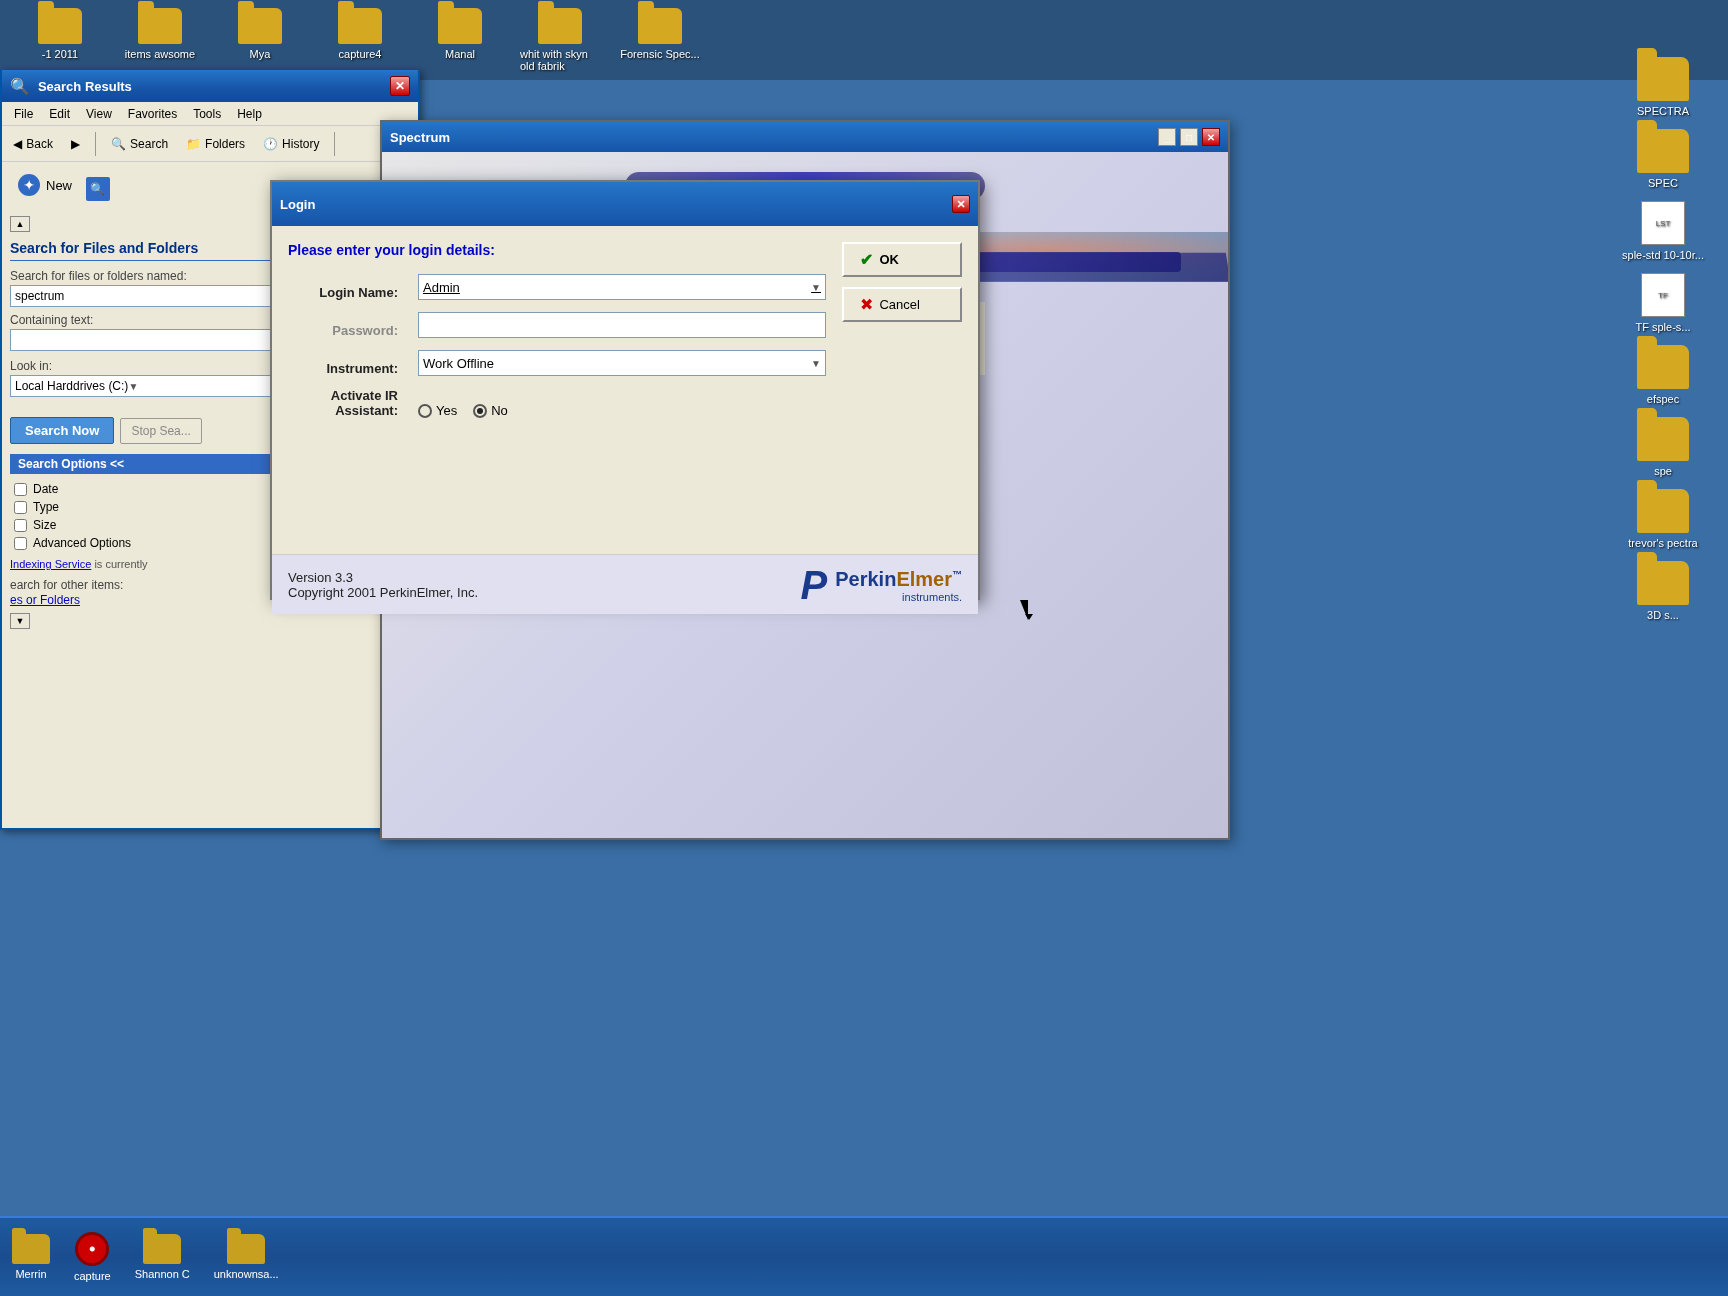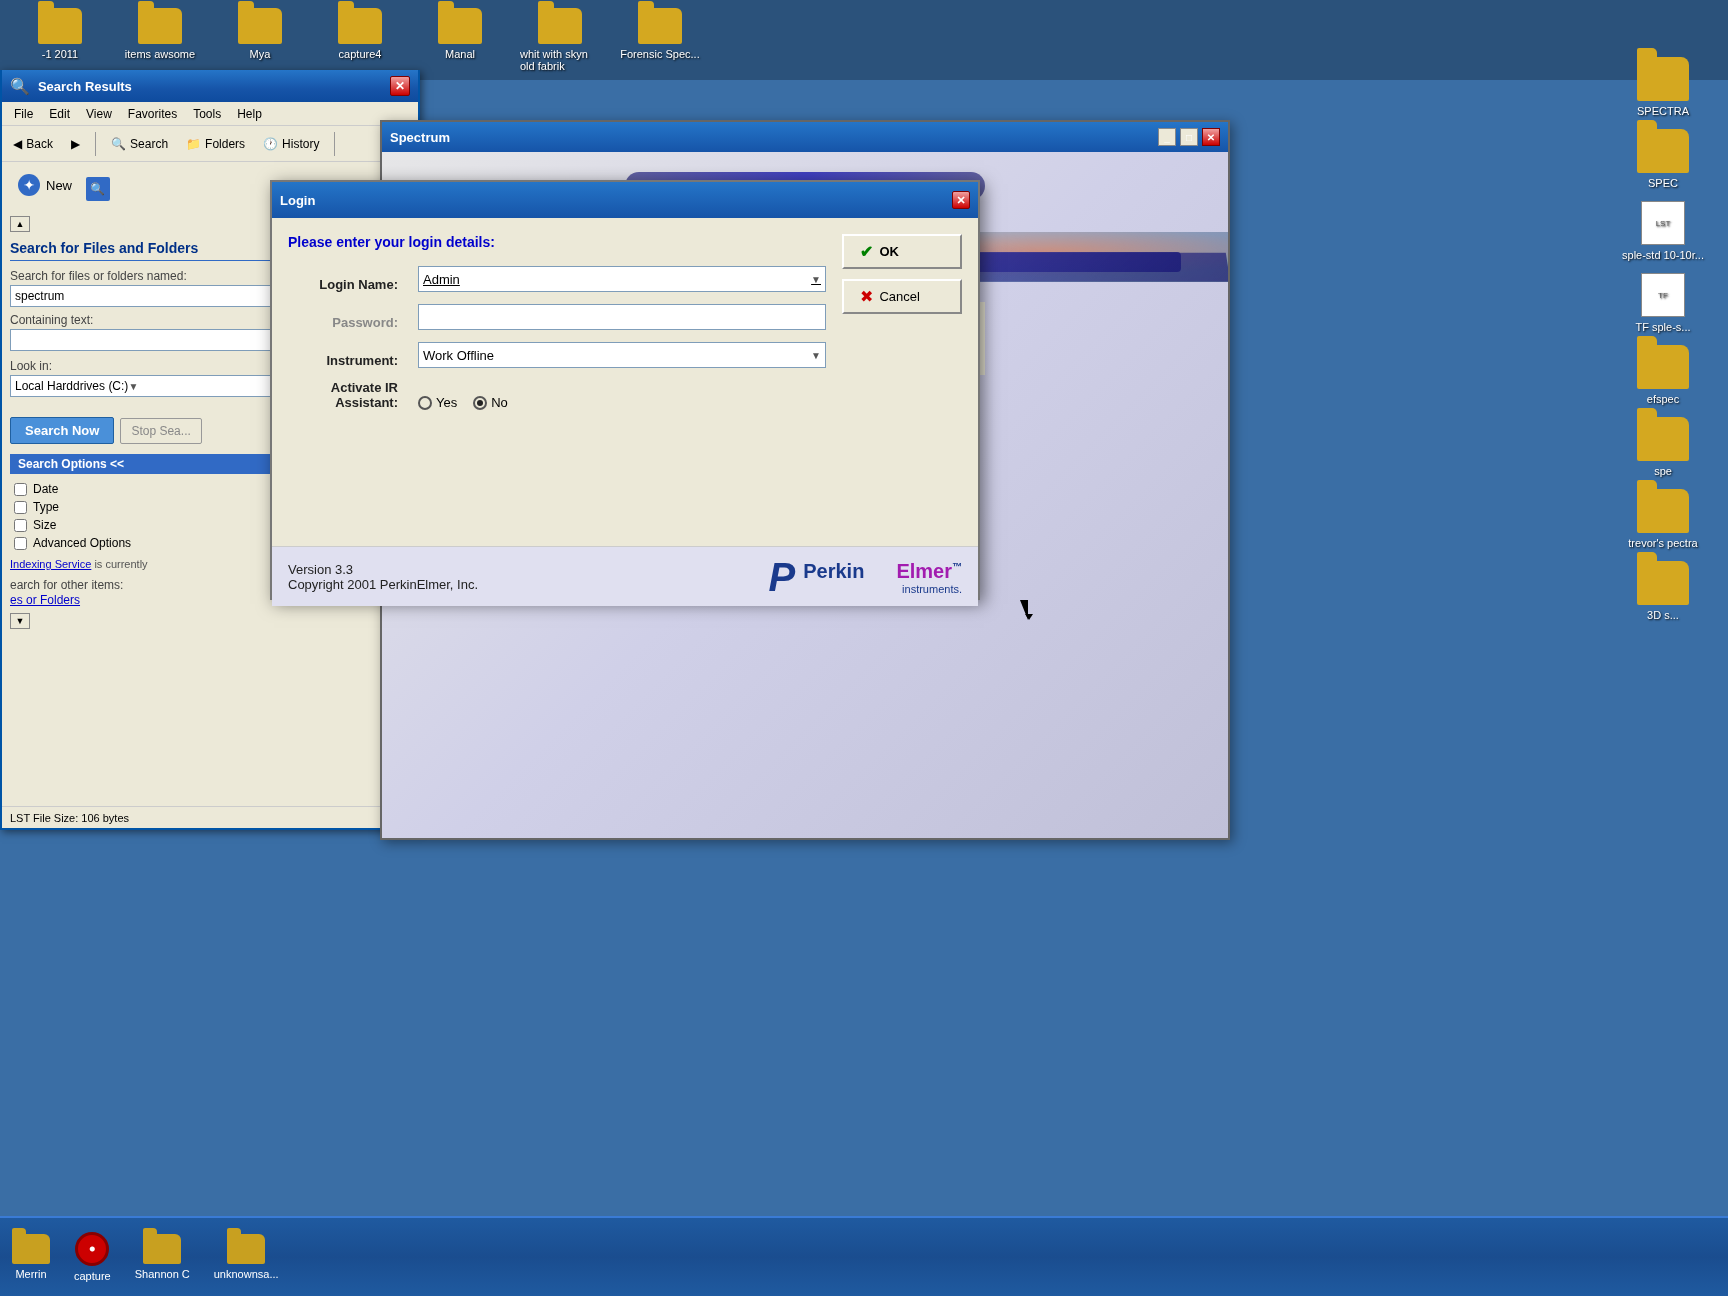--- a/index.html
+++ b/index.html
@@ -438,21 +438,21 @@
       top: 180px;
       left: 270px;
       width: 710px;
       height: 420px;
       background: #ece9d8;
       border: 2px solid #777;
       z-index: 20;
       box-shadow: 4px 4px 16px rgba(0,0,0,0.5);
     }
     .login-titlebar {
-      height: 36px;
+      height: 44px;
       background: linear-gradient(180deg, #2575c8 0%, #1654a8 100%);
       display: flex;
       align-items: center;
       padding: 0 8px;
       color: white;
       font-weight: bold;
       font-size: 13px;
     }
     .login-close-btn {
       margin-left: auto;
@@ -798,23 +798,20 @@
       </div>
 
       <div class="search-other">earch for other items:</div>
       <span class="files-link">es or Folders</span>
 
       
       <div style="width:20px;height:16px;background:#ece9d8;border:1px solid #888;display:flex;align-items:center;justify-content:center;font-size:9px;cursor:pointer;margin-top:6px;">▼</div>
     </div>
   </div>
 
-  <div class="status-bar">
-    <span>LST File Size: 106 bytes</span>
-  </div>
 </div>
 
 <div class="spectrum-bg">
   <div class="spectrum-titlebar">
     <span>Spectrum</span>
     <div style="margin-left:auto;display:flex;gap:4px;">
       <div style="width:18px;height:18px;background:#ece9d8;border:1px solid #888;display:flex;align-items:center;justify-content:center;font-size:10px;cursor:pointer;">_</div>
       <div style="width:18px;height:18px;background:#ece9d8;border:1px solid #888;display:flex;align-items:center;justify-content:center;font-size:10px;cursor:pointer;">□</div>
       <div style="width:18px;height:18px;background:linear-gradient(180deg,#f0a0a0,#cc0000);border:1px solid #800000;display:flex;align-items:center;justify-content:center;font-size:10px;cursor:pointer;color:white;">✕</div>
     </div>
@@ -912,21 +909,21 @@
   <div class="login-footer">
     <div>
       <div class="version-text">Version 3.3</div>
       <div class="version-text">Copyright 2001 PerkinElmer, Inc.</div>
     </div>
     <div class="perkinelmer-logo">
 
       <div style="font-size:40px;color:#1a3a8c;font-weight:900;font-style:italic;line-height:1;">P</div>
       <div style="display:flex;flex-direction:column;margin-left:4px;">
         <div style="font-size:20px;font-weight:bold;line-height:1.2;">
-          <span style="color:#1a3a8c;">Perkin</span><span style="color:#a21caf;margin-left:32px;">Elmer</span><sup style="color:#1a3a8c;font-size:10px;">™</sup>
+          <span style="color:#1a3a8c;">Perkin</span><span style="color:#a16207;">Elmer</span><sup style="color:#1a3a8c;font-size:10px;">™</sup>
         </div>
         <div style="color:#1a3a8c;font-size:11px;text-align:right;">instruments.</div>
       </div>
     </div>
   </div>
 </div>
 
 <div class="taskbar">
   <div class="taskbar-icon-item">
     <div class="taskbar-folder-icon"></div>

